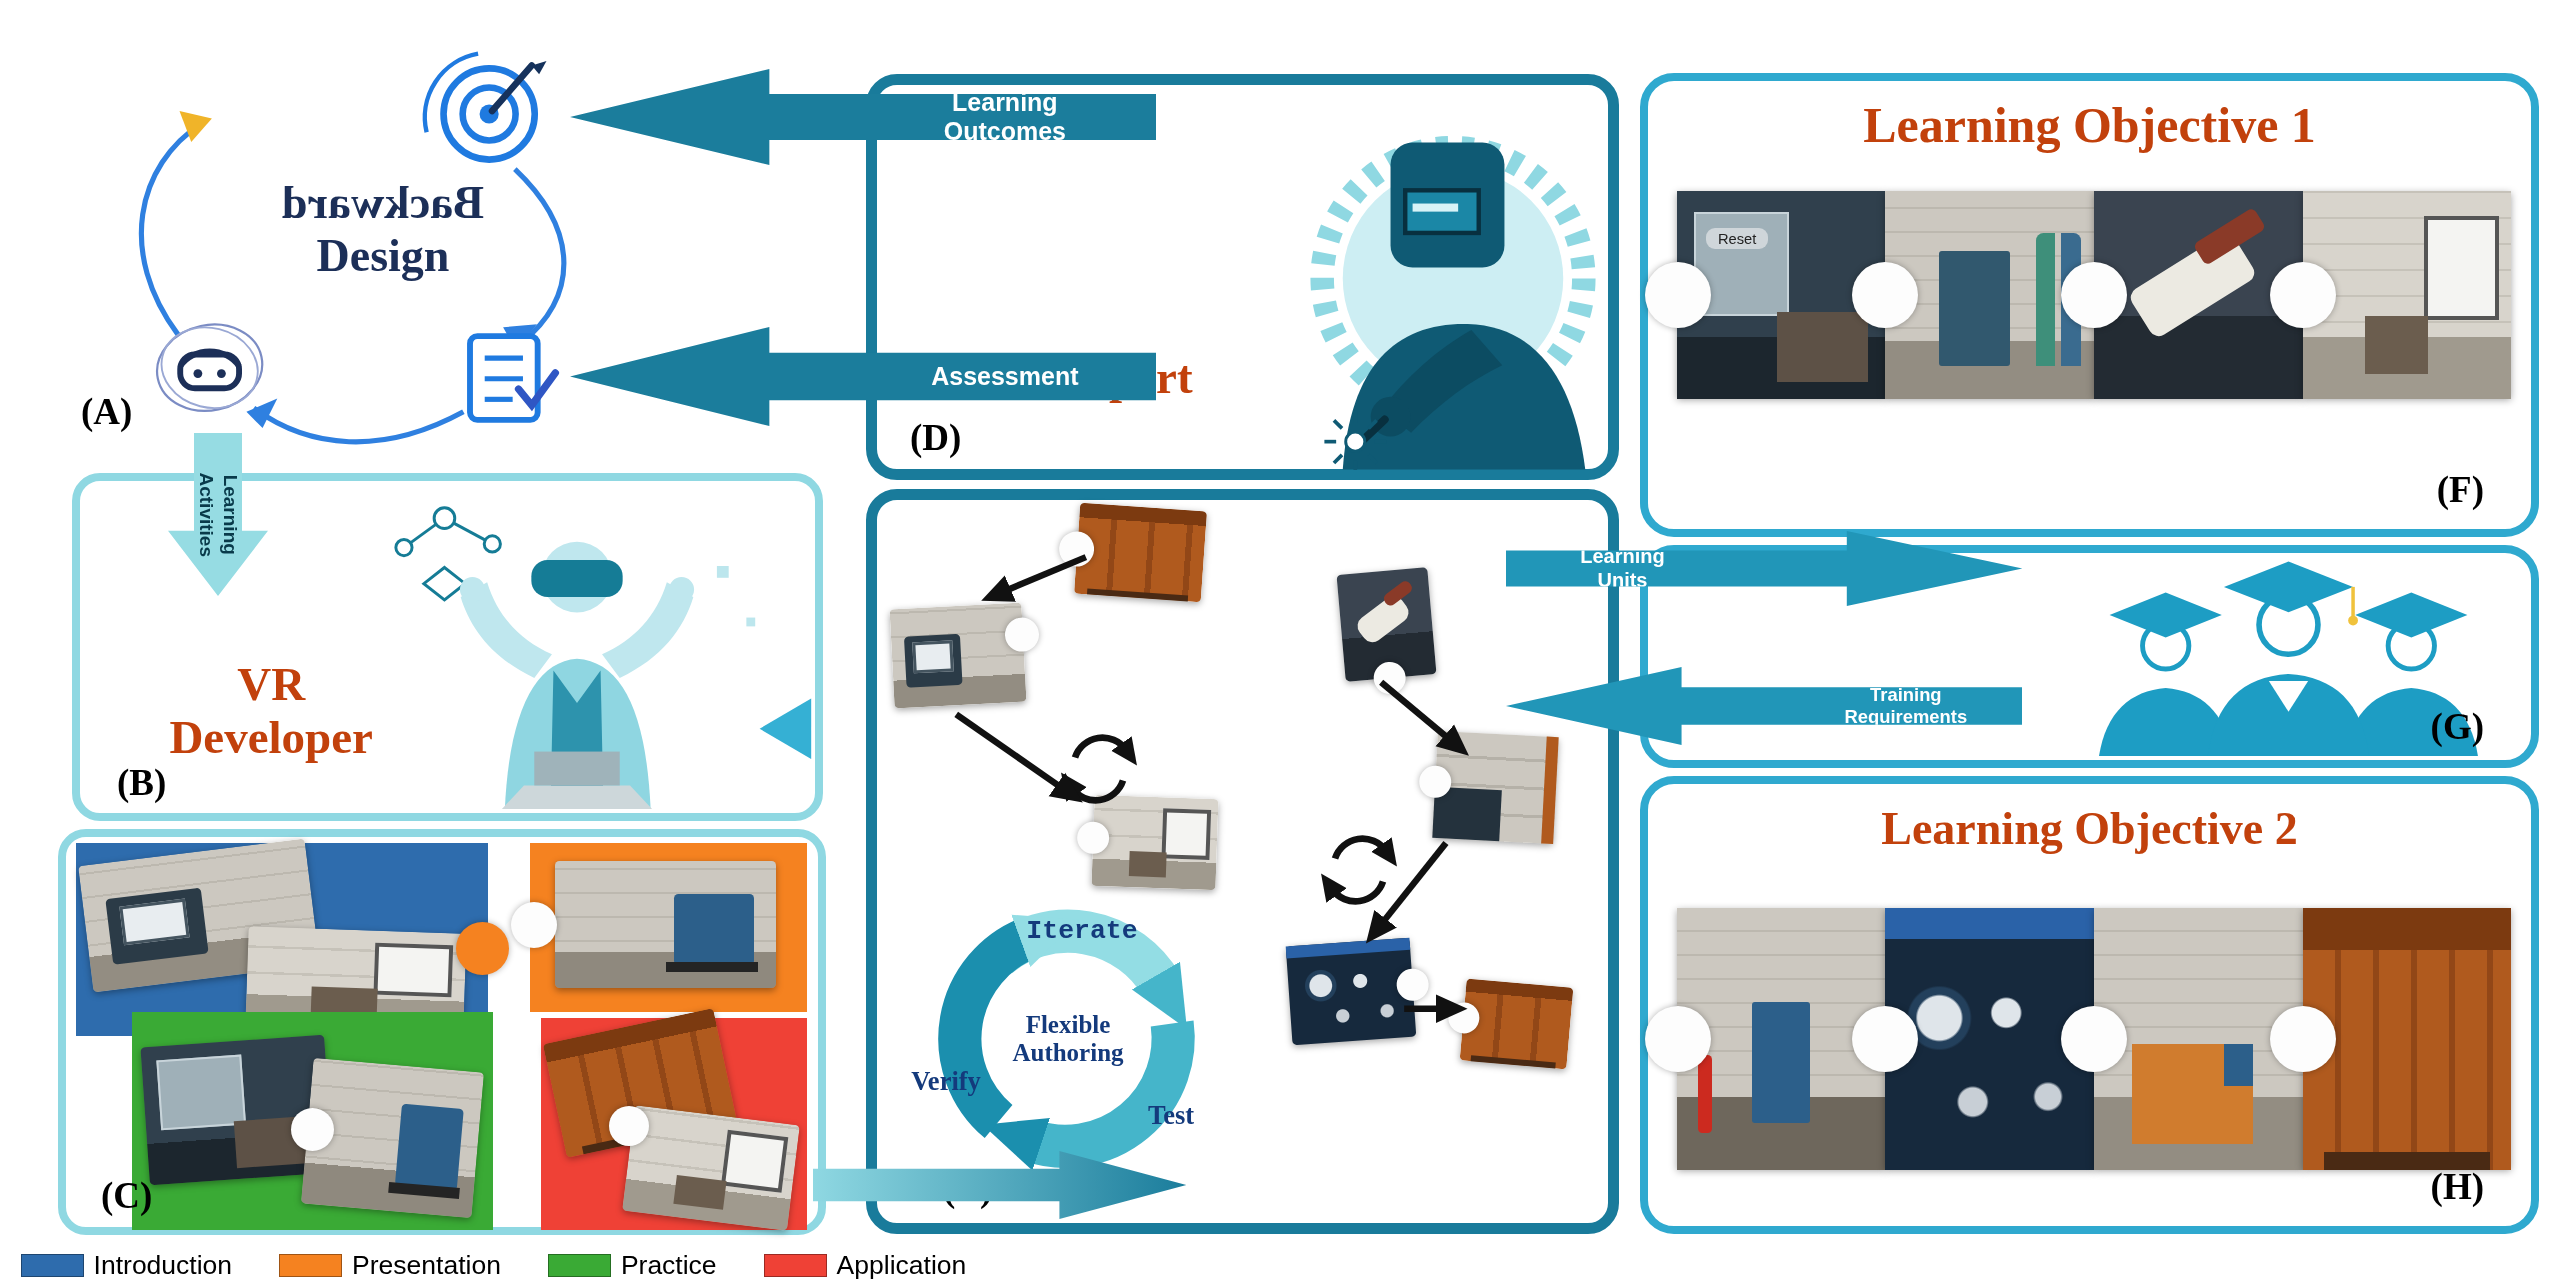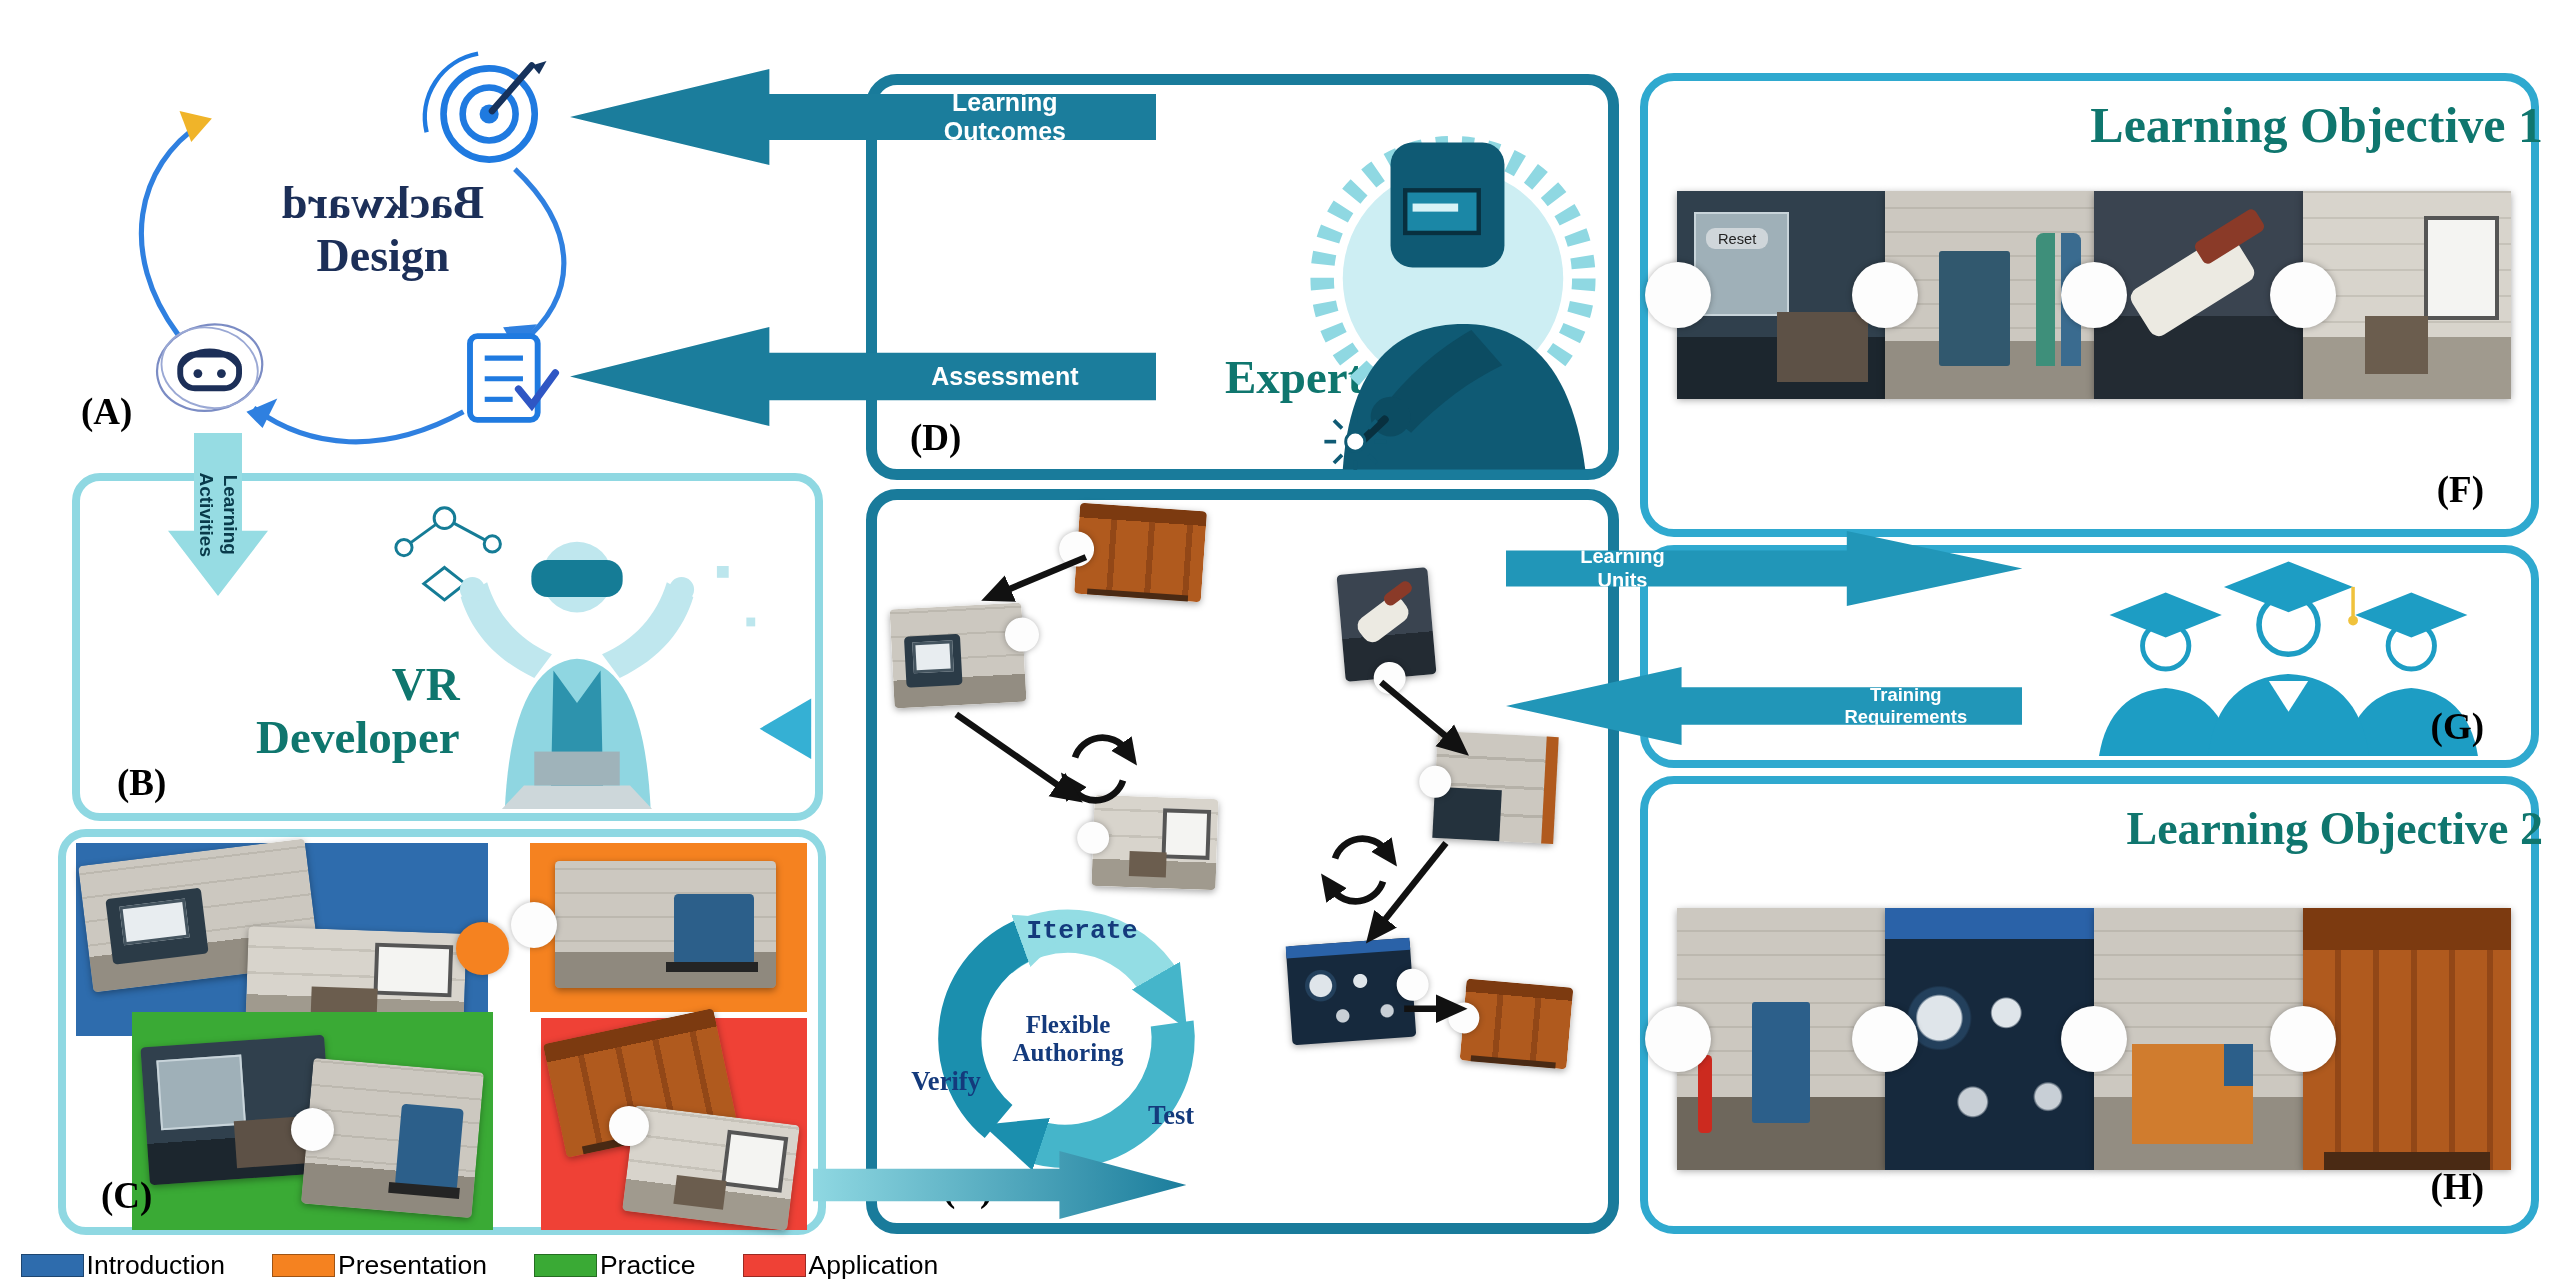--- a/index.html
+++ b/index.html
@@ -6,21 +6,21 @@
   .canvas{position:relative;width:2576px;height:1288px;background:#fff;overflow:hidden;
           font-family:"Liberation Sans",sans-serif;}
 
   
   .panel{position:absolute;background:#fff;box-sizing:border-box;}
   .bd-light{border:8.8px solid #8fd8e2;border-radius:28px;}
   .bd-dark {border:11px solid #197b9b;border-radius:31px;}
   .bd-cyan {border:8.8px solid #2fa9cf;border-radius:34px;}
 
   .plabel{position:absolute;font:bold 37px "Liberation Serif",serif;color:#000;}
-  .ptitle{position:absolute;font:bold 47px "Liberation Serif",serif;color:#0f766e;text-align:right;line-height:1.12;padding-left:12px;}
+  .ptitle{position:absolute;font:bold 47px "Liberation Serif",serif;color:#c2410c;text-align:center;line-height:1.12;}
 
   
   .bd-text{position:absolute;left:199px;top:177px;width:368px;text-align:center;}
   .bd-word{font:bold 46px "Liberation Serif",serif;color:#1c2f58;line-height:1.15;}
   .mirror{display:inline-block;transform:scaleX(-1);}
 
   
   .ba{position:absolute;display:flex;align-items:center;justify-content:center;
       color:#fff;font-weight:bold;text-align:center;line-height:1.18;z-index:6;}
   .ba.left {clip-path:polygon(0 50%,34% 0,34% 26%,100% 26%,100% 74%,34% 74%,34% 100%);padding-left:11%;}
@@ -90,21 +90,21 @@
   
   .quad{position:absolute;}
 
   
   .cyc-label{position:absolute;font:bold 26.5px "Liberation Serif",serif;color:#143a7c;transform:translate(-50%,-50%);z-index:3;}
   .cyc-center{position:absolute;font:bold 25px "Liberation Serif",serif;color:#143a7c;
               text-align:center;line-height:1.12;transform:translate(-50%,-50%);z-index:3;}
 
   
   .legend{position:absolute;left:20.6px;top:1250px;display:flex;align-items:center;column-gap:47px;}
-  .legend .item{display:flex;align-items:center;column-gap:3px;}
+  .legend .item{display:flex;align-items:center;column-gap:10px;}
   .legend .swatch{width:63px;height:23.6px;border:1.5px solid rgba(0,0,0,.35);box-sizing:border-box;}
   .legend .lab{font:26.5px "Liberation Sans",sans-serif;color:#000;}
 </style>
 </head>
 <body>
 
 <div class="canvas">
 
   <svg width="0" height="0" style="position:absolute">
     <defs>

